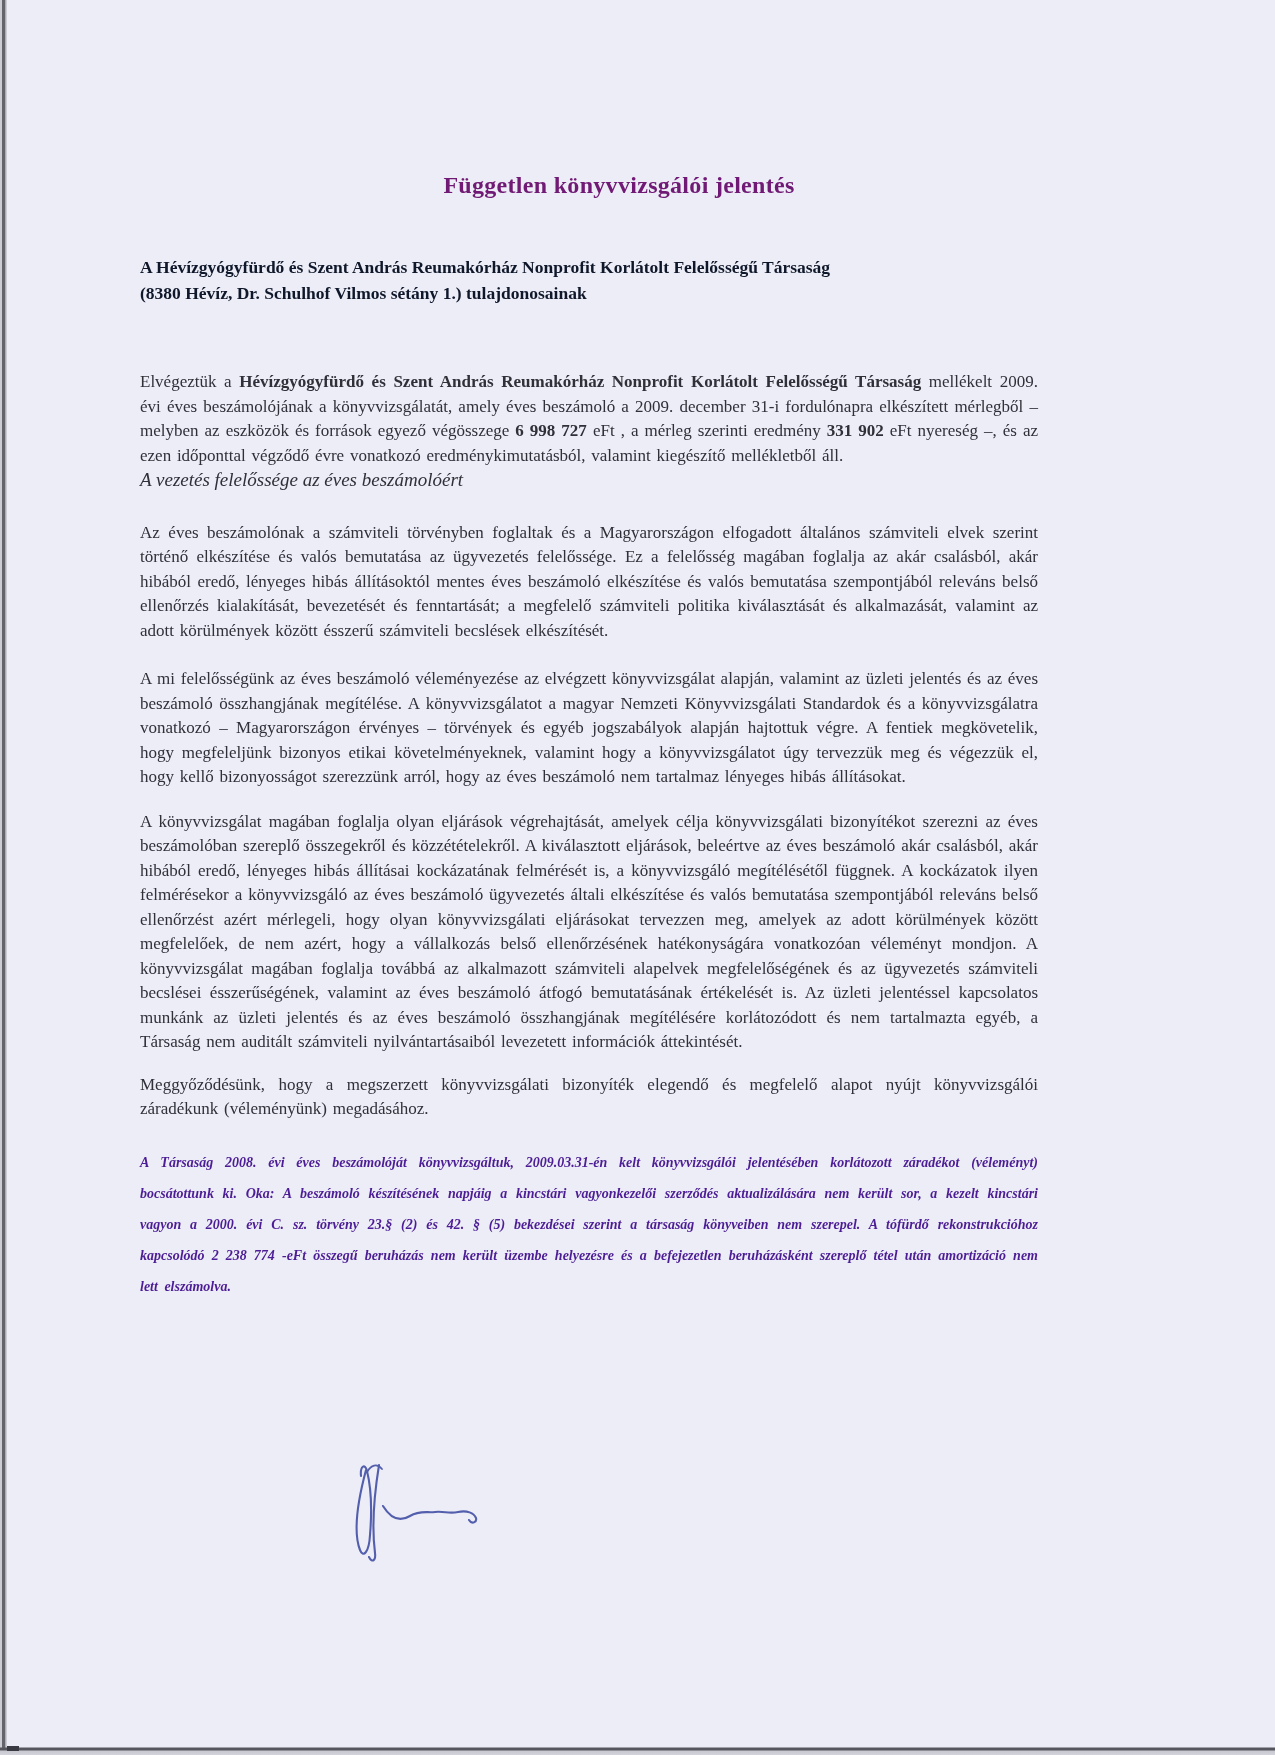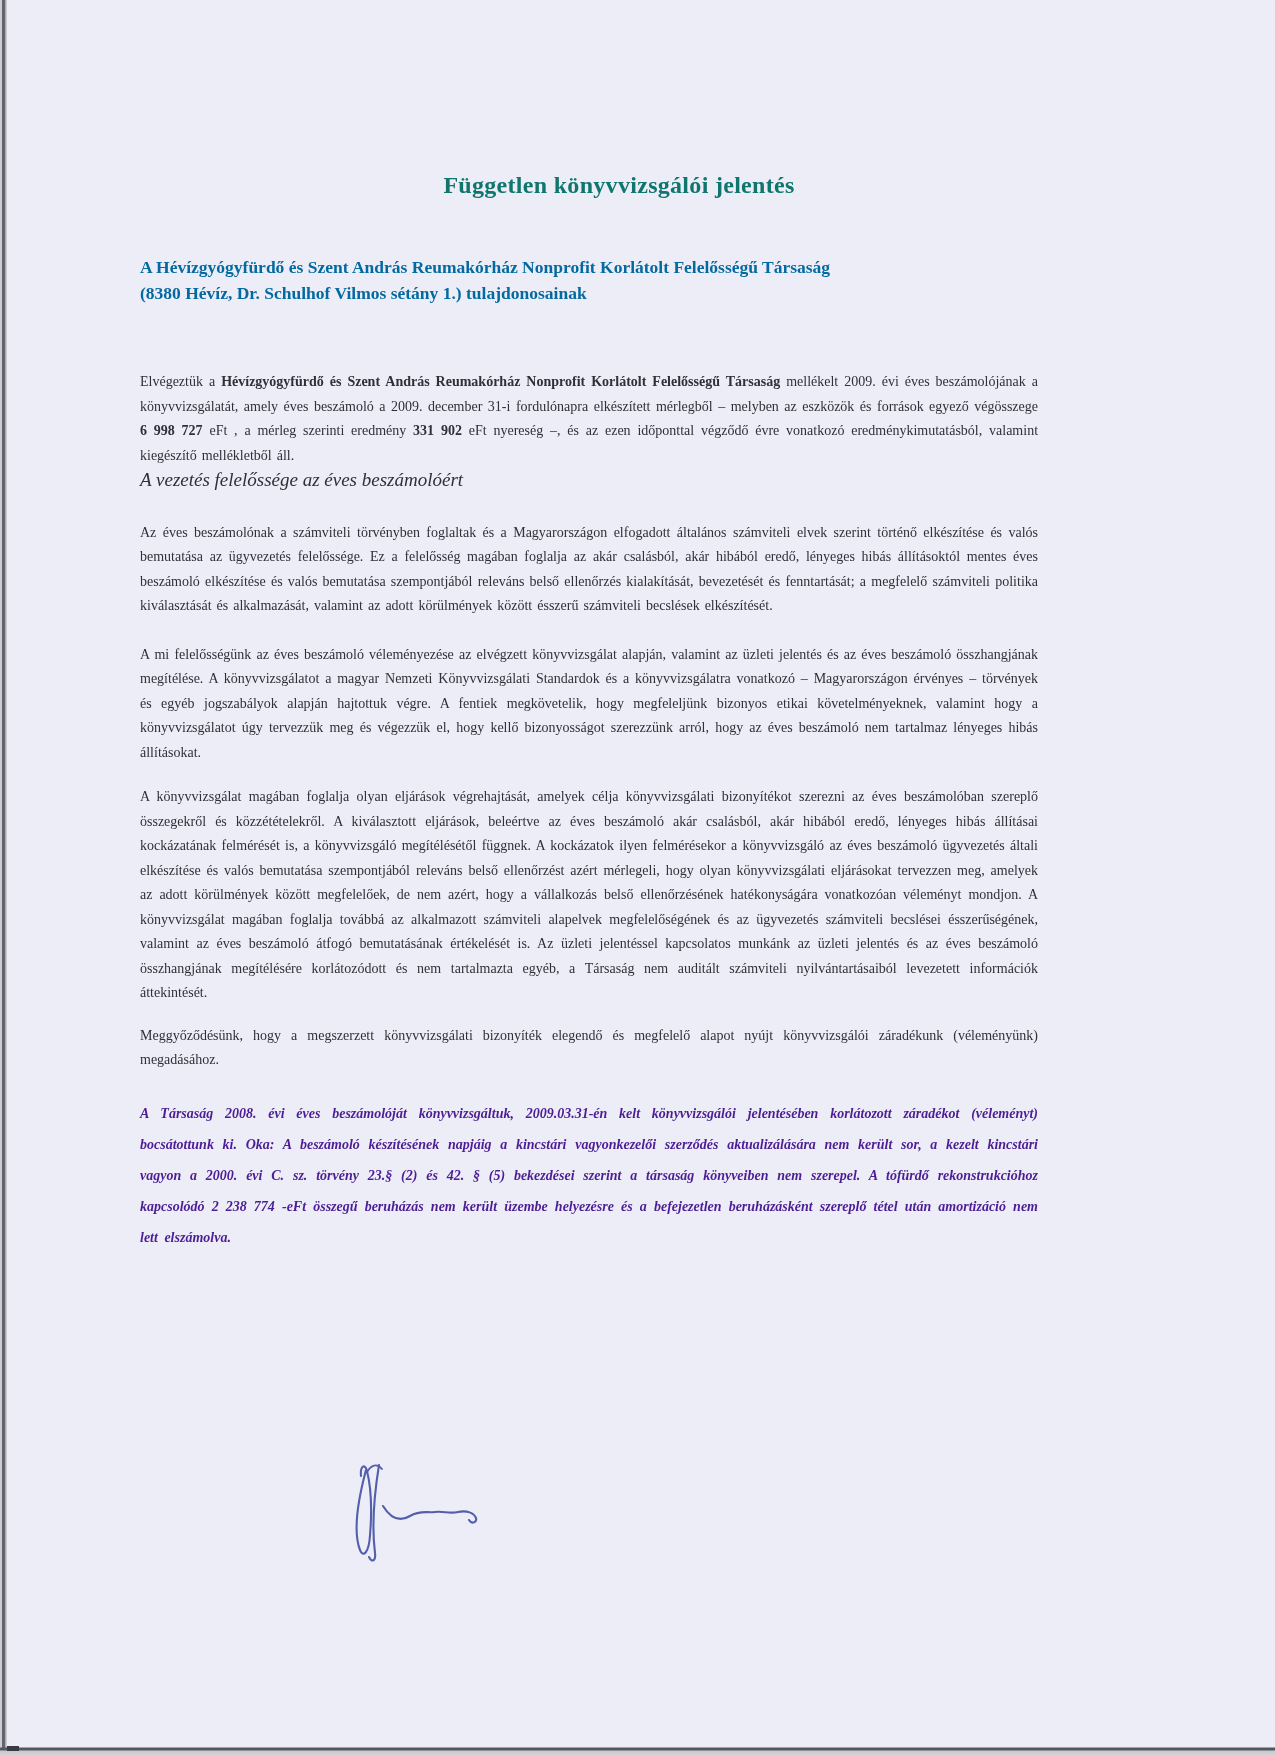--- a/index.html
+++ b/index.html
@@ -34,33 +34,33 @@
     top: 0;
     width: 898px;
   }
   .title {
     margin: 170px 0 0 0;
     padding-left: 60px;
     text-align: center;
     font-size: 24px;
     line-height: 30px;
     font-weight: bold;
-    color: #0f766e;
+    color: #701a75;
     letter-spacing: 0.3px;
   }
   .addressee {
     margin-top: 54px;
     font-weight: bold;
     font-size: 17.5px;
     line-height: 26px;
-    color: #0369a1;
+    color: #0f172a;
   }
   .body {
     margin: 0;
-    font-size: 14px;
+    font-size: 17px;
     line-height: 24.5px;
     text-align: justify;
     word-spacing: 1.5px;
   }
   .b-intro  { margin-top: 64px; }
   .b-h1     { margin-top: 24px; }
   .b-p1     { margin-top: 28px; }
   .b-h2     { margin-top: 22px; }
   .b-p2     { margin-top: 24px; }
   .b-p3     { margin-top: 20px; }

